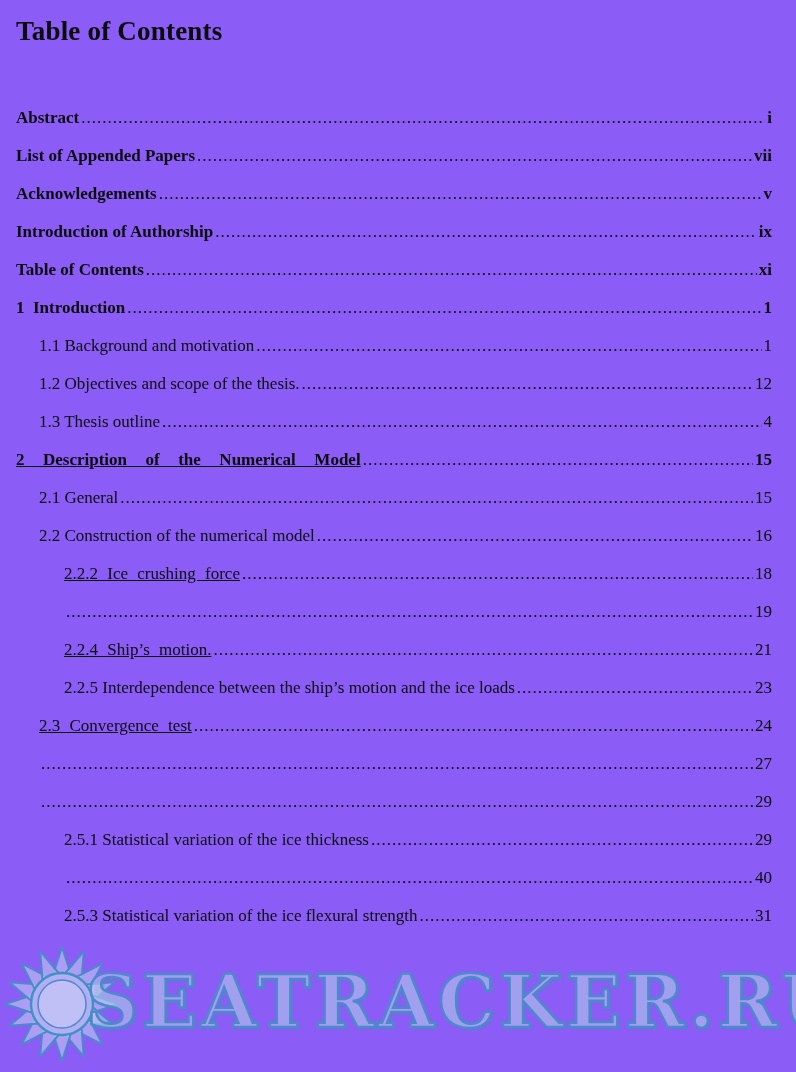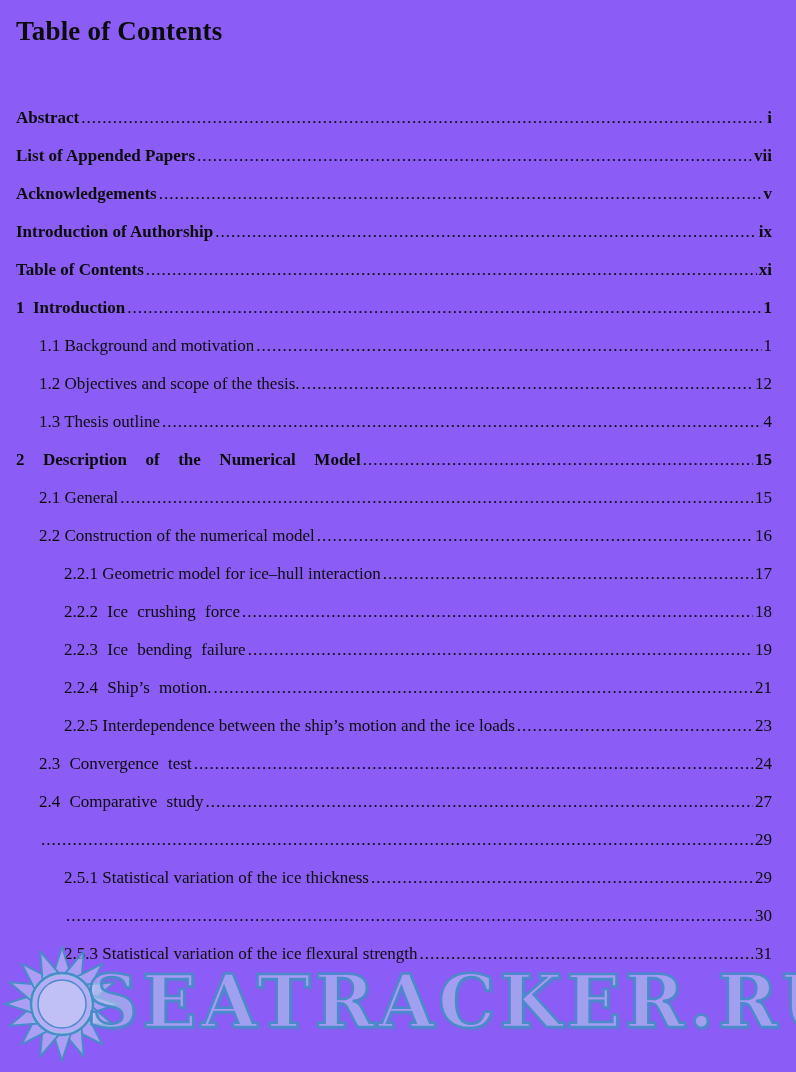--- a/index.html
+++ b/index.html
@@ -25,21 +25,21 @@
     display: flex;
     align-items: baseline;
     font-size: 17px;
     line-height: 22px;
     margin-bottom: 16px;
   }
   .row.bold { margin-top: 9px; }
   .row.bold .label, .row.bold .pageno { font-weight: bold; }
   .row.level-1 { padding-left: 23px; }
   .row.level-2 { padding-left: 48px; }
-  .row.wide .label { word-spacing: 5px; }
+  .row.wide .label { word-spacing: 5px; text-decoration: underline; }
   .label { white-space: pre; flex: 0 0 auto; }
   .dots {
     flex: 1 1 auto;
     overflow: hidden;
     white-space: nowrap;
     margin: 0 2px;
     font-weight: normal;
   }
   .dots::after {
     content: "..................................................................................................................................................................................................";
@@ -140,67 +140,60 @@
       <div class="row level-1">
     <span class="label">2.1 General</span>
     <span class="dots"></span>
     <span class="pageno">15</span>
   </div>
       <div class="row level-1">
     <span class="label">2.2 Construction of the numerical model</span>
     <span class="dots"></span>
     <span class="pageno">16</span>
   </div>
-      <div class="row level-2">
-    <span class="label">2.2.1 Geometric model for ice–hull interaction</span>
-    <span class="dots"></span>
-    <span class="pageno">17</span>
-  </div>
       <div class="row level-2 wide">
     <span class="label">2.2.2 Ice crushing force</span>
     <span class="dots"></span>
     <span class="pageno">18</span>
   </div>
       <div class="row level-2 wide">
-    <span class="label">2.2.3 Ice bending failure</span>
     <span class="dots"></span>
     <span class="pageno">19</span>
   </div>
       <div class="row level-2 wide">
     <span class="label">2.2.4 Ship’s motion.</span>
     <span class="dots"></span>
     <span class="pageno">21</span>
   </div>
       <div class="row level-2">
     <span class="label">2.2.5 Interdependence between the ship’s motion and the ice loads</span>
     <span class="dots"></span>
     <span class="pageno">23</span>
   </div>
       <div class="row level-1 wide">
     <span class="label">2.3 Convergence test</span>
     <span class="dots"></span>
     <span class="pageno">24</span>
   </div>
       <div class="row level-1 wide">
-    <span class="label">2.4 Comparative study</span>
     <span class="dots"></span>
     <span class="pageno">27</span>
   </div>
       <div class="row level-1 wide">
     <span class="dots"></span>
     <span class="pageno">29</span>
   </div>
       <div class="row level-2">
     <span class="label">2.5.1 Statistical variation of the ice thickness</span>
     <span class="dots"></span>
     <span class="pageno">29</span>
   </div>
       <div class="row level-2">
     <span class="dots"></span>
-    <span class="pageno">30</span>
+    <span class="pageno">40</span>
   </div>
       <div class="row level-2">
     <span class="label">2.5.3 Statistical variation of the ice flexural strength</span>
     <span class="dots"></span>
     <span class="pageno">31</span>
   </div>
     </div>
 
   <div class="watermark">
     <svg class="sun" viewBox="0 0 120 120" aria-hidden="true">

